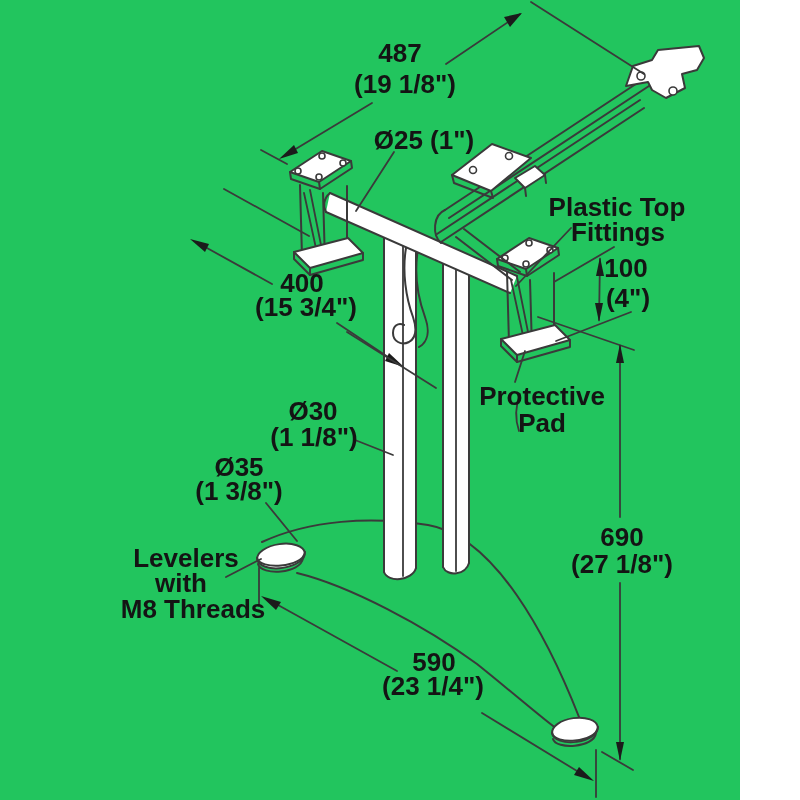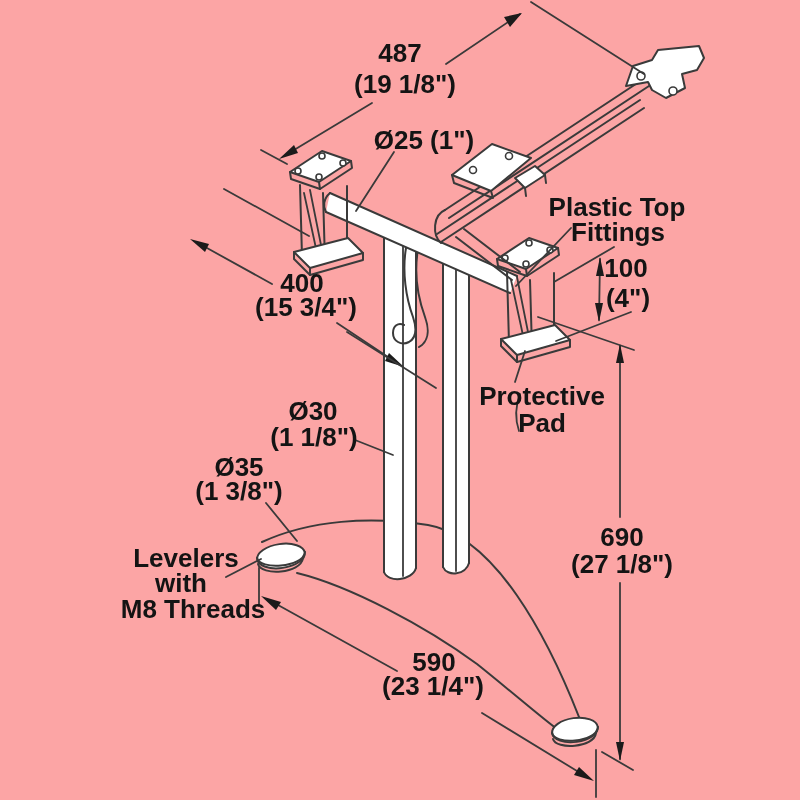--- a/index.html
+++ b/index.html
@@ -1,16 +1,16 @@
 <!DOCTYPE html>
 <html><head>
 <meta charset="utf-8">
 <style>
   html,body{margin:0;padding:0;background:#ffffff;}
-  #canvas{position:relative;width:800px;height:800px;background:#fca5a5;overflow:hidden;
+  #canvas{position:relative;width:740px;height:800px;background:#22c55e;overflow:hidden;
           font-family:"Liberation Sans","DejaVu Sans",sans-serif;}
   svg{display:block;}
   .s{fill:none;stroke:#3a3a3a;stroke-width:2;stroke-linecap:round;stroke-linejoin:round;}
   .sf{fill:#ffffff;stroke:#3a3a3a;stroke-width:2;stroke-linejoin:round;}
   .thin{fill:none;stroke:#3a3a3a;stroke-width:1.8;stroke-linecap:round;}
   .arrow{fill:#1b1b1b;stroke:none;}
   .hole{fill:#ffffff;stroke:#3a3a3a;stroke-width:1.6;}
   text{fill:#141414;font-weight:bold;font-size:26px;text-anchor:middle;
        font-family:"Liberation Sans","DejaVu Sans",sans-serif;}
 </style>

